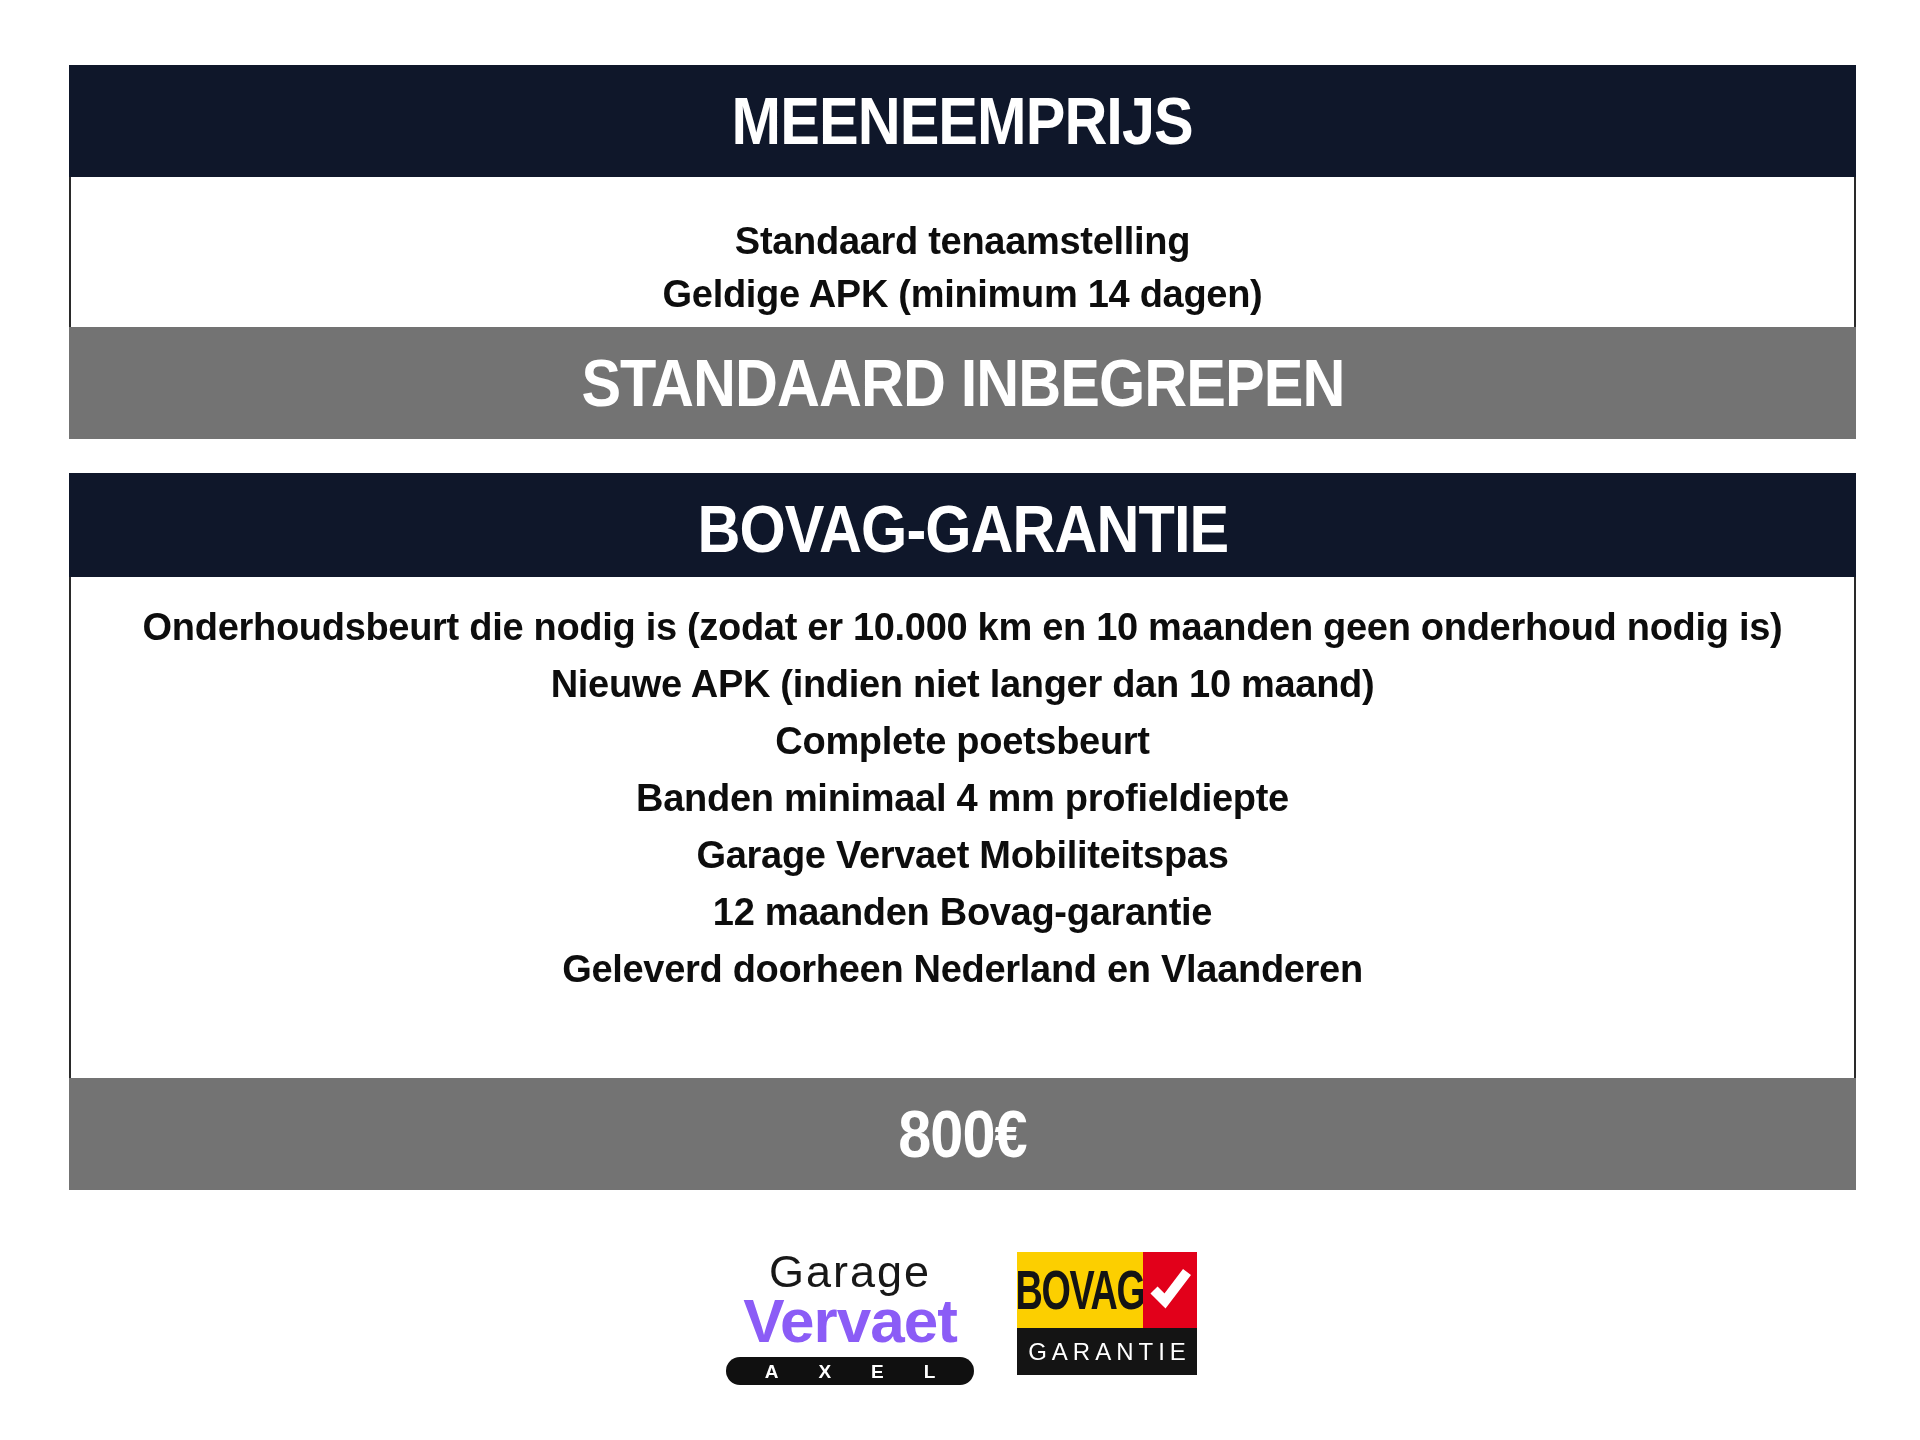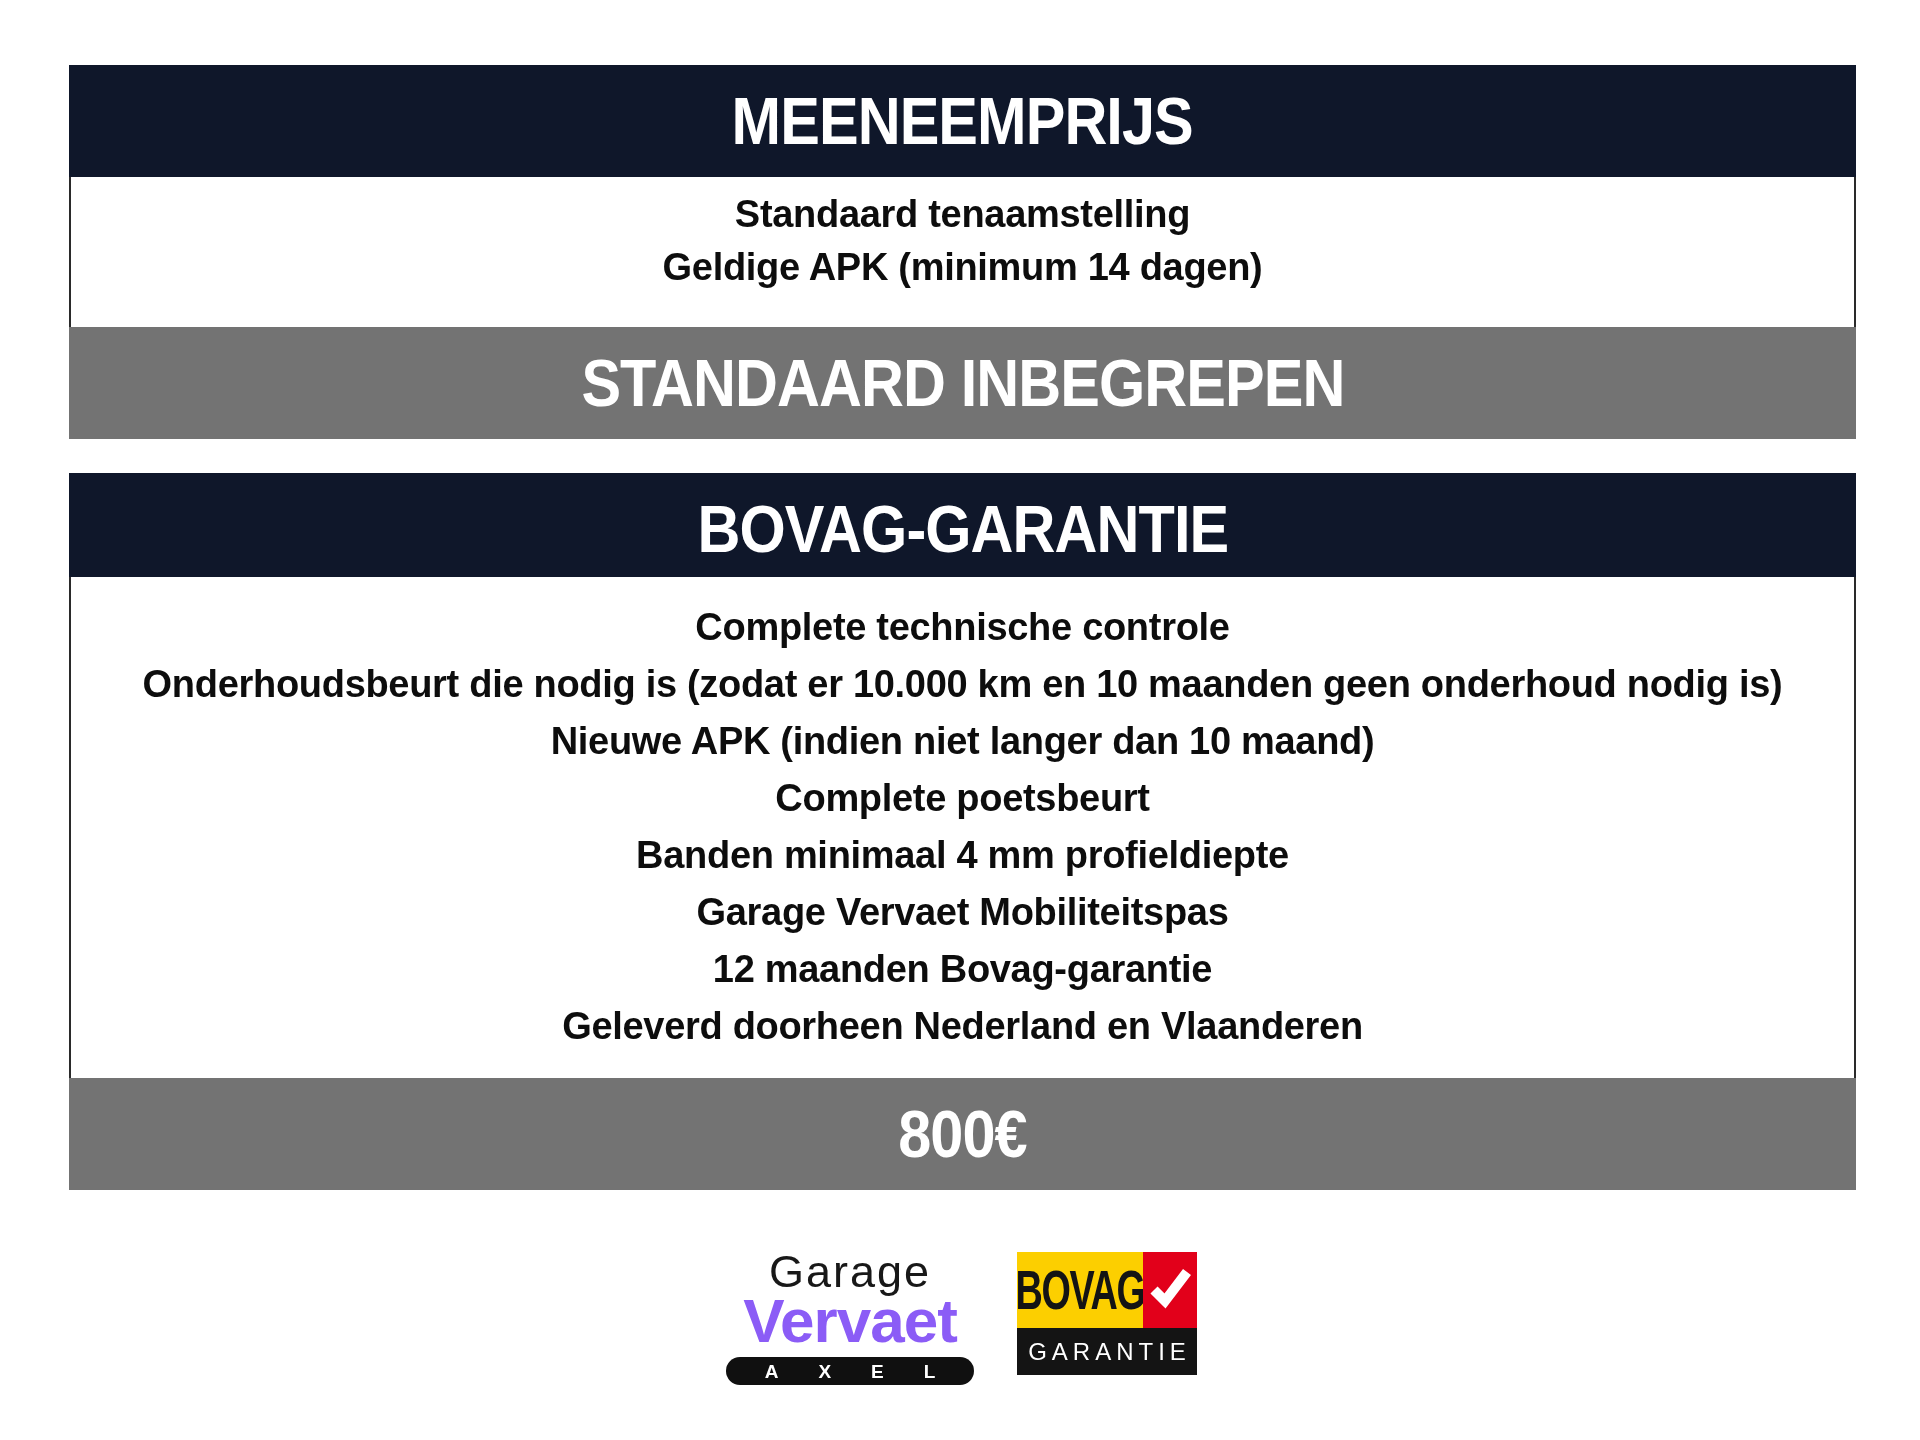--- a/index.html
+++ b/index.html
@@ -41,21 +41,21 @@
   .body-line {
     text-align: center;
     font-weight: 700;
     font-size: 38px;
     letter-spacing: -0.3px;
     color: #0d0d0d;
     white-space: nowrap;
   }
   
   #bar-meeneemprijs { top: 65px;  height: 112px; }
-  #body-meeneemprijs { top: 177px; height: 150px; padding-top: 11px; }
+  #body-meeneemprijs { top: 177px; height: 150px; padding-top: 38px; }
   #body-meeneemprijs .body-line { line-height: 53px; }
   #bar-included { top: 327px; height: 112px; }
   
   #bar-bovag { top: 465px; height: 112px; margin-top: 8px; }
   #body-bovag { top: 577px; height: 501px; padding-top: 22px; }
   #body-bovag .body-line { line-height: 57px; }
   #bar-price { top: 1078px; height: 112px; }
   
   #vervaet-logo { left: 726px; top: 1250px; width: 248px; text-align: center; }
   .garage-text {
@@ -107,21 +107,20 @@
 
   <div class="abs bar bar--red" id="bar-included">
     <span class="bar-text">STANDAARD INBEGREPEN</span>
   </div>
 
   <div class="abs bar bar--black" id="bar-bovag">
     <span class="bar-text">BOVAG-GARANTIE</span>
   </div>
 
   <div class="abs white-body" id="body-bovag">
-    <div class="body-line">Complete technische controle</div>
     <div class="body-line">Onderhoudsbeurt die nodig is (zodat er 10.000 km en 10 maanden geen onderhoud nodig is)</div>
     <div class="body-line">Nieuwe APK (indien niet langer dan 10 maand)</div>
     <div class="body-line">Complete poetsbeurt</div>
     <div class="body-line">Banden minimaal 4 mm profieldiepte</div>
     <div class="body-line">Garage Vervaet Mobiliteitspas</div>
     <div class="body-line">12 maanden Bovag-garantie</div>
     <div class="body-line">Geleverd doorheen Nederland en Vlaanderen</div>
   </div>
 
   <div class="abs bar bar--red" id="bar-price">

